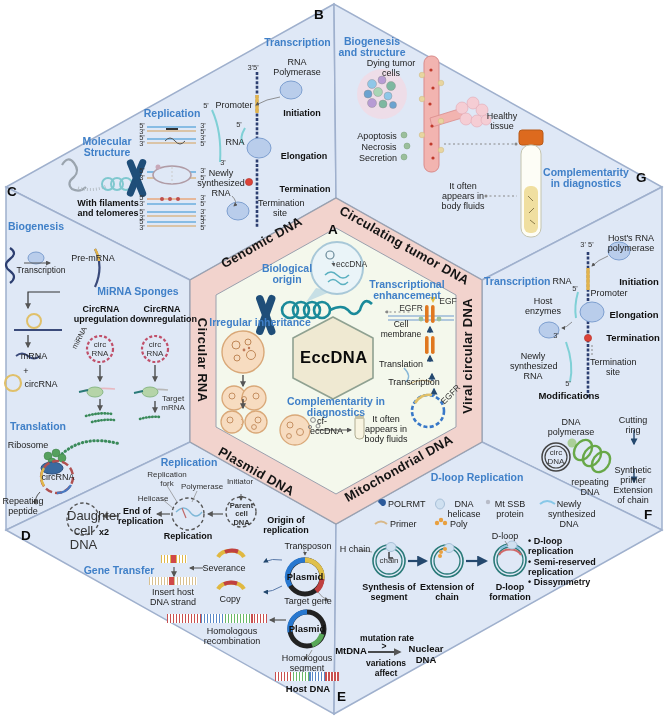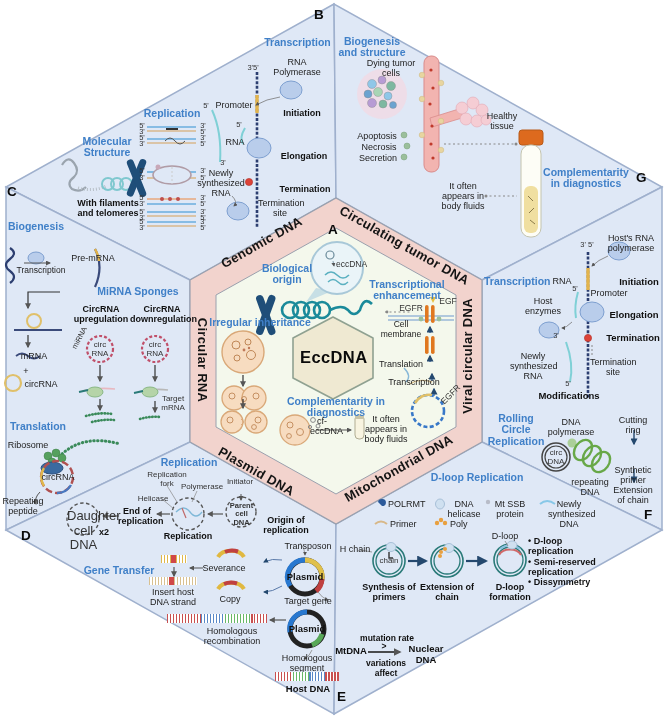--- a/index.html
+++ b/index.html
@@ -535,21 +535,21 @@
 
 <div class="L h" style="left:430px;top:472px;width:94px">D-loop Replication</div>
 <div class="L left" style="left:388px;top:499px;width:44px">POLRMT</div>
 <div class="L" style="left:446px;top:499px;width:36px">DNA helicase</div>
 <div class="L" style="left:492px;top:499px;width:36px">Mt SSB protein</div>
 <div class="L" style="left:548px;top:499px;width:42px">Newly synthesized DNA</div>
 <div class="L left" style="left:390px;top:519px;width:32px">Primer</div>
 <div class="L left" style="left:450px;top:519px;width:26px">Poly</div>
 <div class="L" style="left:338px;top:544px;width:34px">H chain</div>
 <div class="L s" style="left:376px;top:557px;width:26px;font-size:8px">chain</div>
-<div class="L b" style="left:358px;top:582px;width:62px">Synthesis of primers</div>
+<div class="L b" style="left:358px;top:582px;width:62px">Synthesis of segment</div>
 <div class="L b" style="left:419px;top:582px;width:56px">Extension of chain</div>
 <div class="L" style="left:488px;top:531px;width:34px">D-loop</div>
 <div class="L b" style="left:486px;top:582px;width:48px">D-loop formation</div>
 <div class="bullets" style="position:absolute;left:528px;top:536px;width:78px">
   <div>D-loop replication</div>
   <div>Semi-reserved replication</div>
   <div>Dissymmetry</div>
 </div>
 <div class="L b" style="left:360px;top:634px;width:54px;font-size:8.5px">mutation rate</div>
 <div class="L b" style="left:378px;top:642px;width:12px;font-size:8.5px">&gt;</div>
@@ -565,21 +565,20 @@
 <div class="L" style="left:588px;top:288px;width:42px">Promoter</div>
 <div class="L b" style="left:616px;top:277px;width:46px;font-size:9.5px">Initiation</div>
 <div class="L" style="left:522px;top:296px;width:42px">Host enzymes</div>
 <div class="L b" style="left:608px;top:310px;width:52px;font-size:9.5px">Elongation</div>
 <div class="L b" style="left:604px;top:333px;width:58px;font-size:9.5px">Termination</div>
 <div class="L s" style="left:550px;top:332px;width:12px">3'</div>
 <div class="L" style="left:510px;top:351px;width:46px">Newly synthesized RNA</div>
 <div class="L" style="left:590px;top:357px;width:46px">Termination site</div>
 <div class="L s" style="left:562px;top:380px;width:12px">5'</div>
 <div class="L b" style="left:536px;top:391px;width:66px;font-size:9.5px">Modifications</div>
-<div class="L h" style="left:484px;top:413px;width:64px">Rolling Circle Replication</div>
 <div class="L" style="left:546px;top:417px;width:50px">DNA polymerase</div>
 <div class="L" style="left:614px;top:415px;width:38px">Cutting ring</div>
 <div class="L s" style="left:542px;top:449px;width:28px;font-size:8px">circ DNA</div>
 <div class="L" style="left:568px;top:477px;width:44px">repeating DNA</div>
 <div class="L" style="left:612px;top:465px;width:42px">Synthetic primer</div>
 <div class="L" style="left:610px;top:485px;width:46px">Extension of chain</div>
 
 </div>
 
 </body></html>

